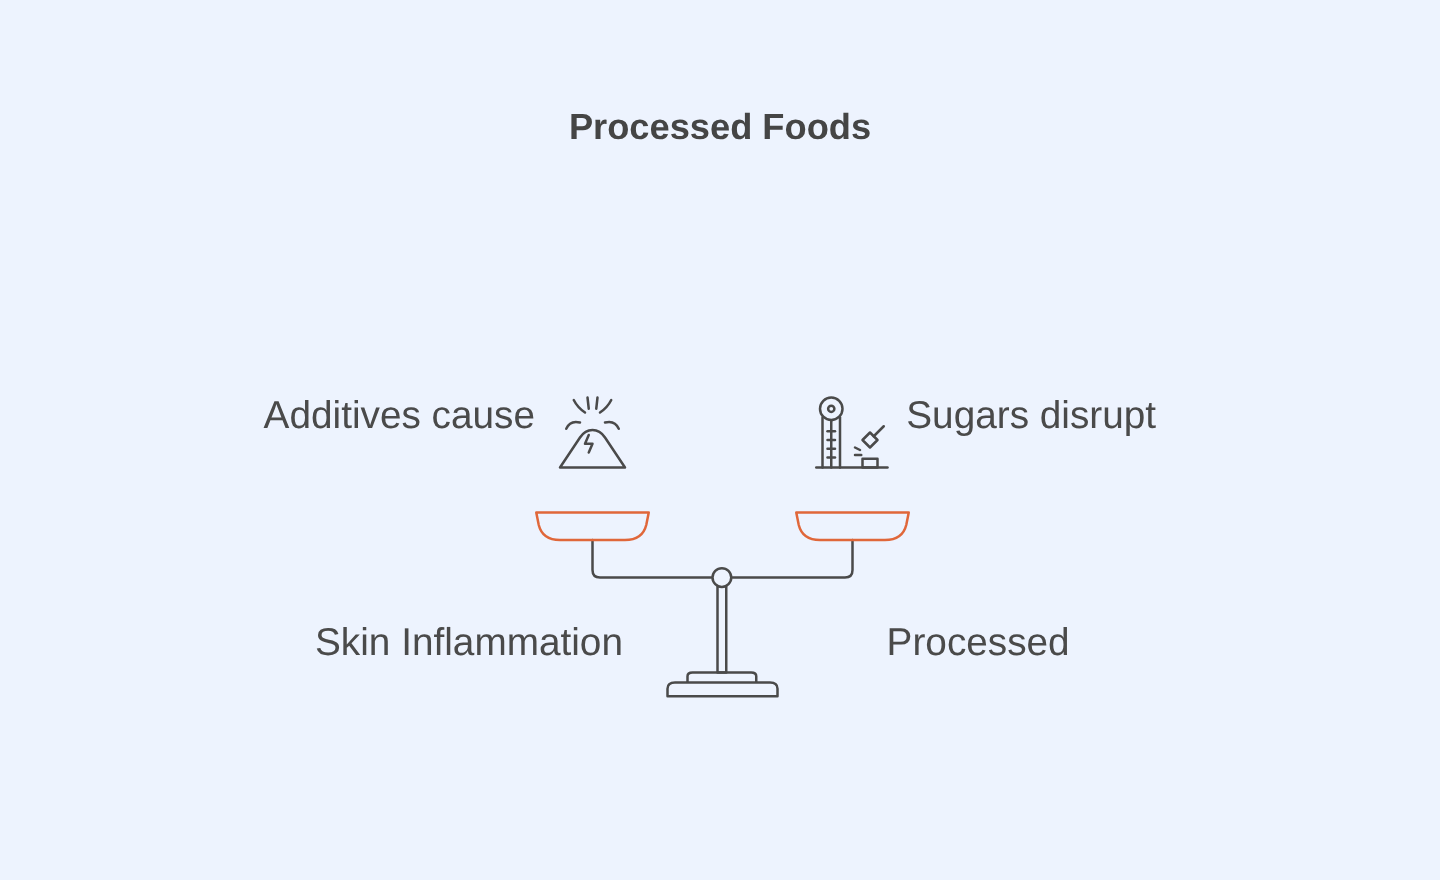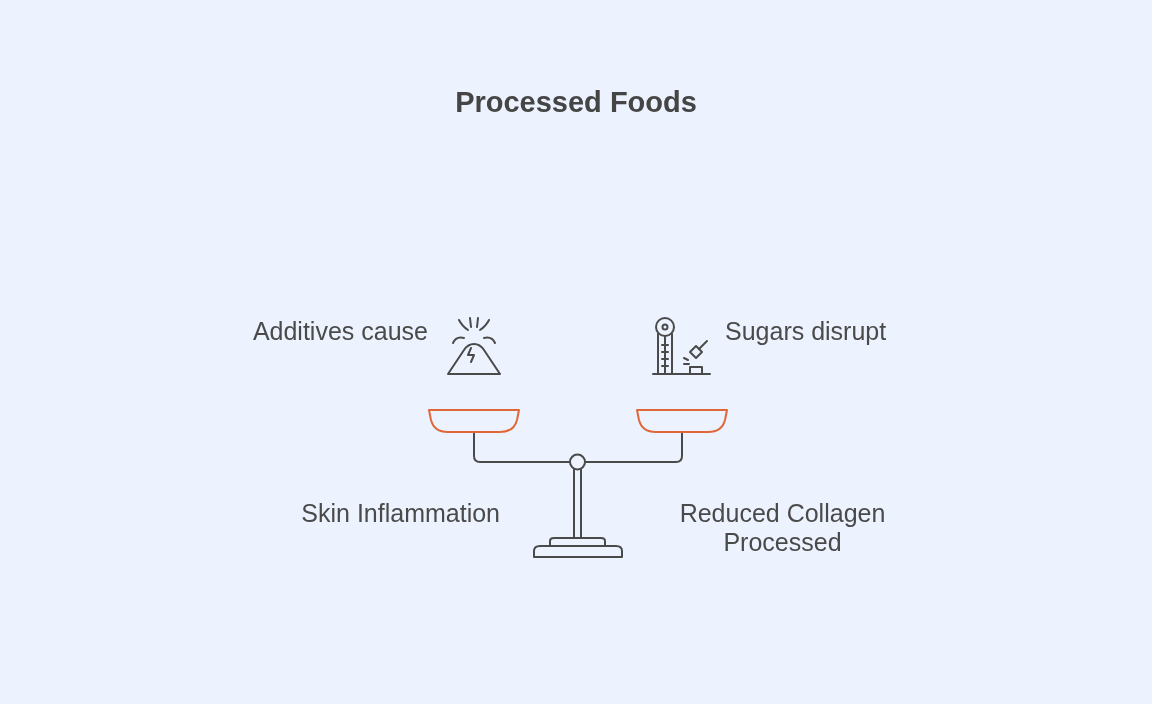--- a/index.html
+++ b/index.html
@@ -10,45 +10,44 @@
     overflow: hidden;
     font-family: "Liberation Sans", sans-serif;
     color: #4a4a4a;
   }
   .title {
     position: absolute; left: 0; width: 1152px; top: 62px;
     text-align: center;
     font-size: 29px; font-weight: bold; color: #454545; margin-top: 24px;
   }
   .lbl {
-    position: absolute; font-size: 25px; line-height: 29px; color: #4a4a4a;
+    position: absolute; font-size: 31px; line-height: 29px; color: #4a4a4a;
   }
   .lbl span { display: block; }
   #lbl-tl { left: 200px; width: 228px; top: 317px; text-align: right; }
   #lbl-tr { left: 725px; width: 240px; top: 317px; text-align: left; }
-  #lbl-bl { left: 240px; width: 260px; top: 499px; text-align: right; }
+  #lbl-bl { left: 252px; width: 260px; top: 499px; text-align: left; }
   #lbl-br { left: 660px; width: 245px; top: 499px; text-align: center; }
   svg { position: absolute; left: 0; top: 0; }
 </style>
 </head>
 <body>
 
 <div class="title">Processed Foods</div>
 
 <div class="lbl" id="lbl-tl">
   <span>Additives cause</span>
 </div>
 <div class="lbl" id="lbl-tr">
   <span>Sugars disrupt</span>
 </div>
 <div class="lbl" id="lbl-bl">
   <span>Skin Inflammation</span>
 </div>
 <div class="lbl" id="lbl-br">
-  <span>Reduced Collagen</span>
   <span>Processed</span>
 </div>
 
 <svg width="1152" height="704" viewBox="0 0 1152 704">
 
   <g fill="none" stroke="#4a4a4a" stroke-width="2" stroke-linecap="round" stroke-linejoin="round">
     <path d="M448 374 L500 374 L484 350 Q480 344 474 344 Q468 344 464 350 Z"></path>
     <path d="M471 348 L468 355 L474 355 L471 362"></path>
     <path d="M453 343 Q456 336 464 338"></path>
     <path d="M484 338 Q492 336 495 343"></path>

